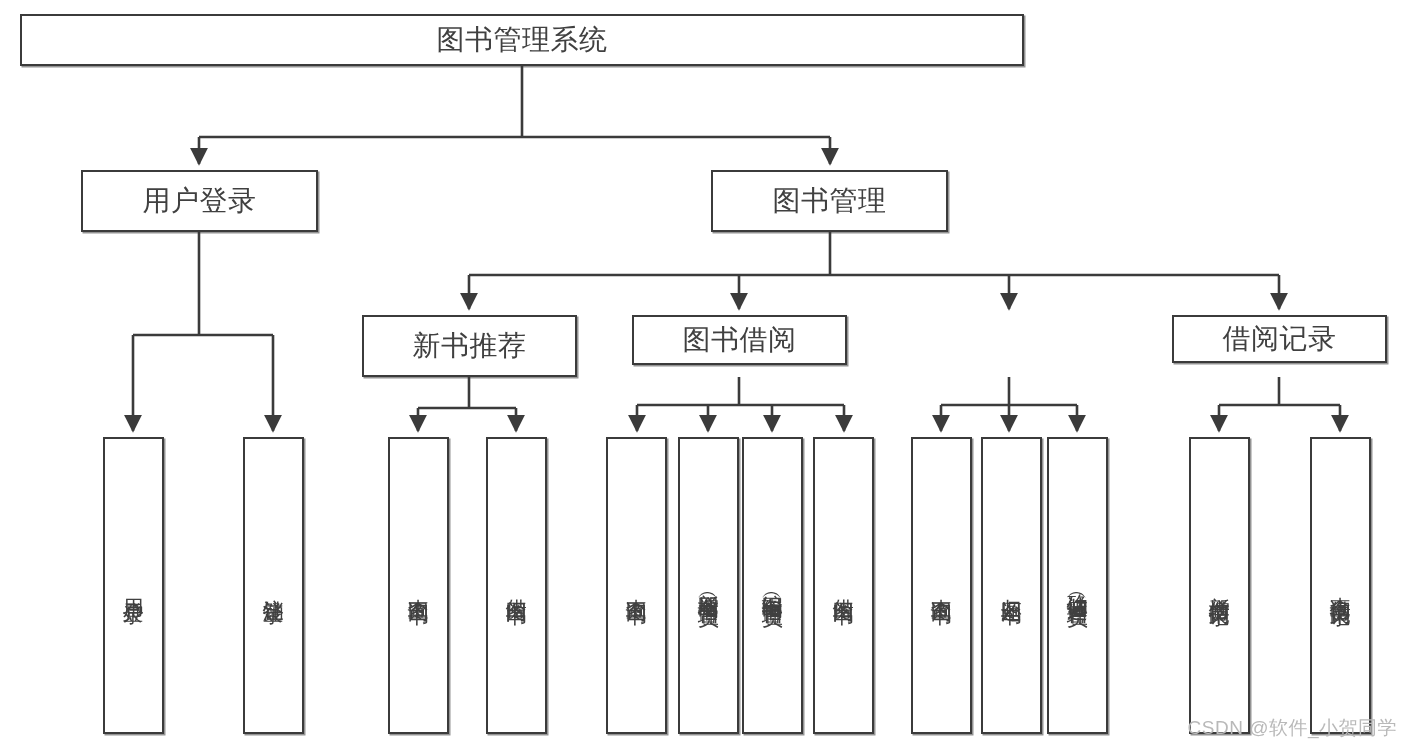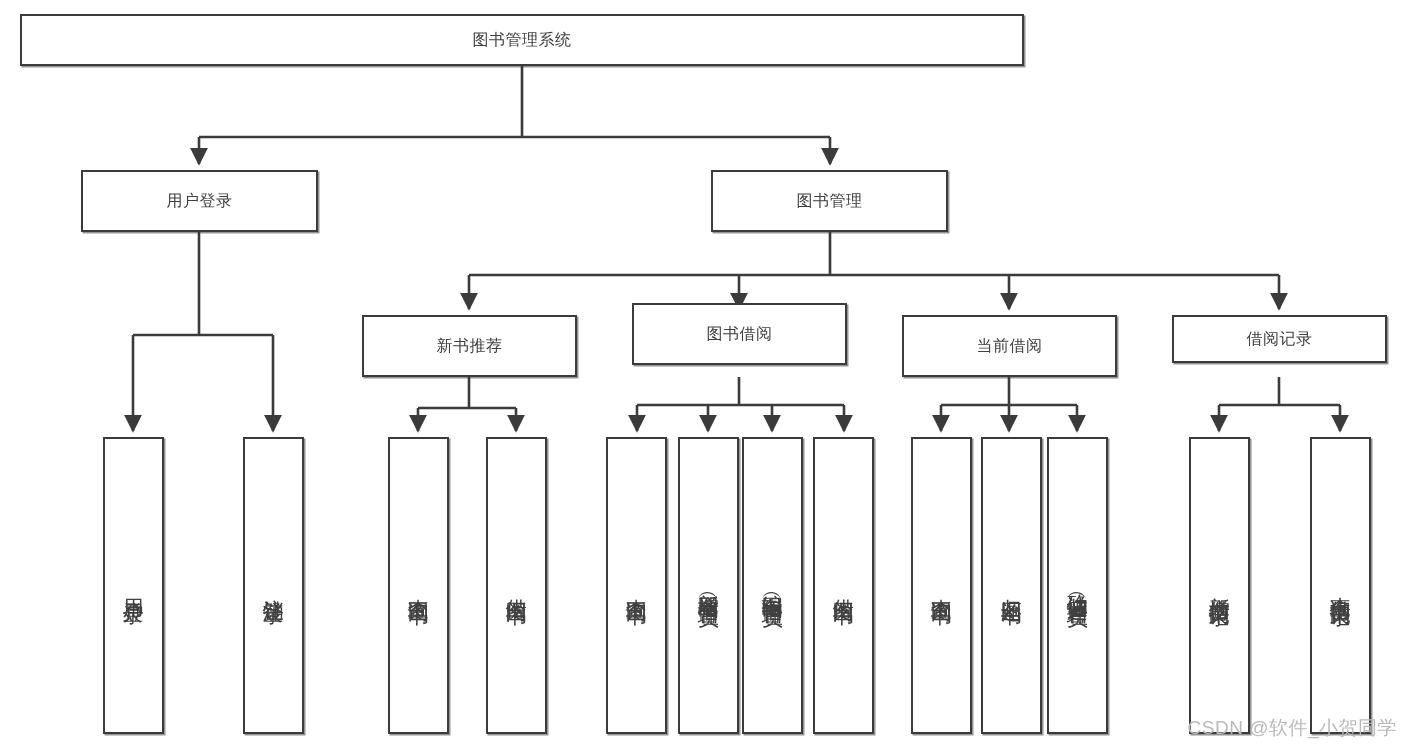--- a/index.html
+++ b/index.html
@@ -39,21 +39,21 @@
     z-index: 2;
   }
   .node-label {
     color: #404040;
     letter-spacing: 0.5px;
     text-align: center;
     line-height: 1.18;
     white-space: nowrap;
   }
   .h-node .node-label {
-    font-size: 16px;
+    font-size: 28px;
   }
   .v-node {
     align-items: center;
     justify-content: center;
   }
   .v-node .node-label {
     writing-mode: vertical-rl;
     text-orientation: upright;
     font-size: 21px;
     line-height: 1.22;
@@ -139,27 +139,24 @@
   </div>
 
   <div class="node h-node" style="left:362px; top:315px; width:215px; height:62px;">
     <span class="node-label">新书推荐</span>
   </div>
 
   <div class="node h-node" style="left:711px; top:170px; width:237px; height:62px;">
     <span class="node-label">图书管理</span>
   </div>
 
-  <div class="node h-node" style="left:632px; top:303px; width:215px; height:62px;">
+  <div class="node h-node" style="left:632px; top:315px; width:215px; height:50px;">
     <span class="node-label">图书借阅</span>
   </div>
 
-  <div class="node h-node" style="left:902px; top:315px; width:215px; height:62px;">
-    <span class="node-label">当前借阅</span>
-  </div>
 
   <div class="node h-node" style="left:1172px; top:315px; width:215px; height:48px;">
     <span class="node-label">借阅记录</span>
   </div>
 
   <div class="node v-node" style="left:103px; top:437px; width:61px; height:297px;">
     <span class="node-label">用户登录</span>
   </div>
 
   <div class="node v-node" style="left:243px; top:437px; width:61px; height:297px;">

